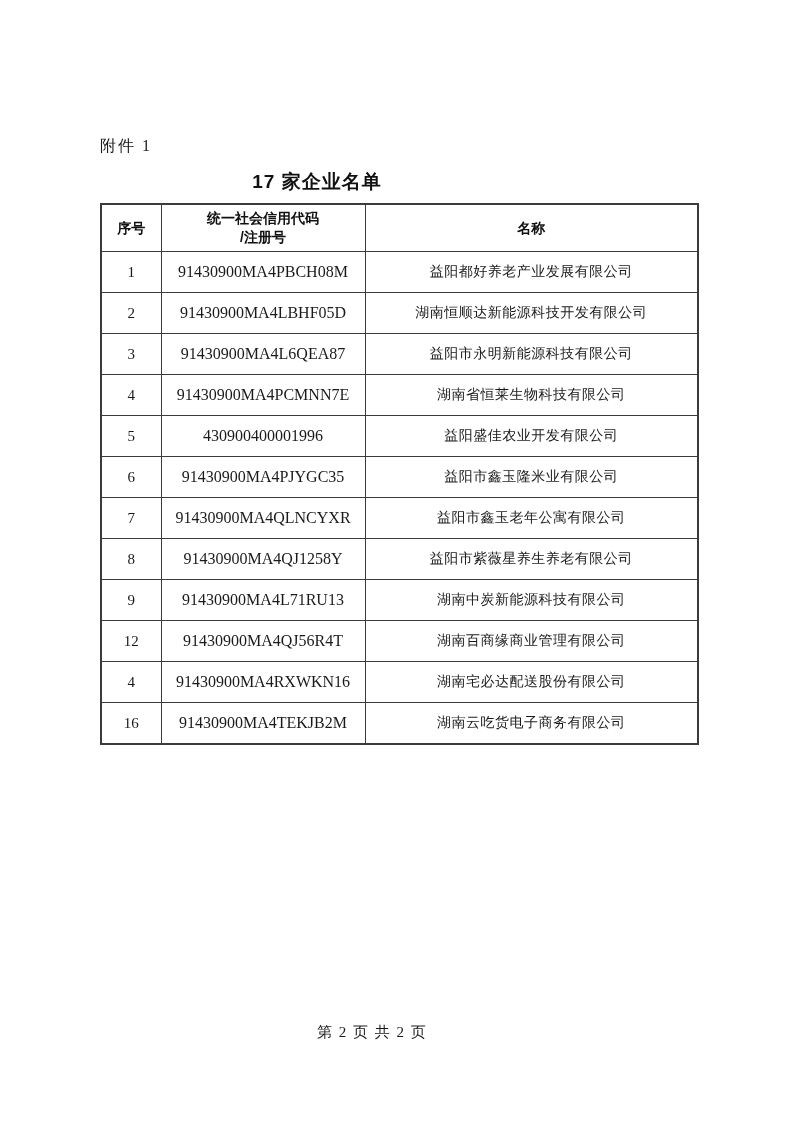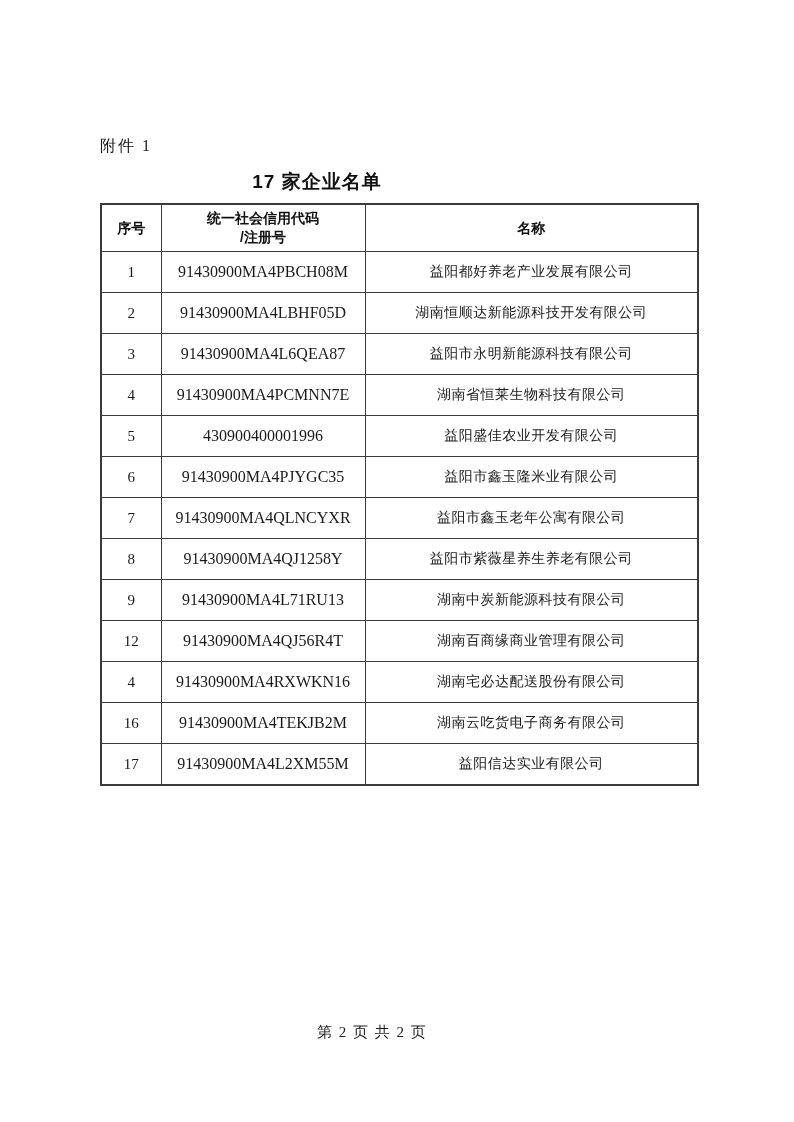--- a/index.html
+++ b/index.html
@@ -165,23 +165,18 @@
         <tr>
       <td class="cell-no">4</td>
       <td class="cell-code">91430900MA4RXWKN16</td>
       <td class="cell-name">湖南宅必达配送股份有限公司</td>
     </tr>
         <tr>
       <td class="cell-no">16</td>
       <td class="cell-code">91430900MA4TEKJB2M</td>
       <td class="cell-name">湖南云吃货电子商务有限公司</td>
     </tr>
-        <tr>
-      <td class="cell-no">17</td>
-      <td class="cell-code">91430900MA4L2XM55M</td>
-      <td class="cell-name">益阳信达实业有限公司</td>
-    </tr>
       </tbody>
   </table>
 
   <div class="page-footer">第 2 页 共 2 页</div>
 
 </div>
 
 </body></html>

